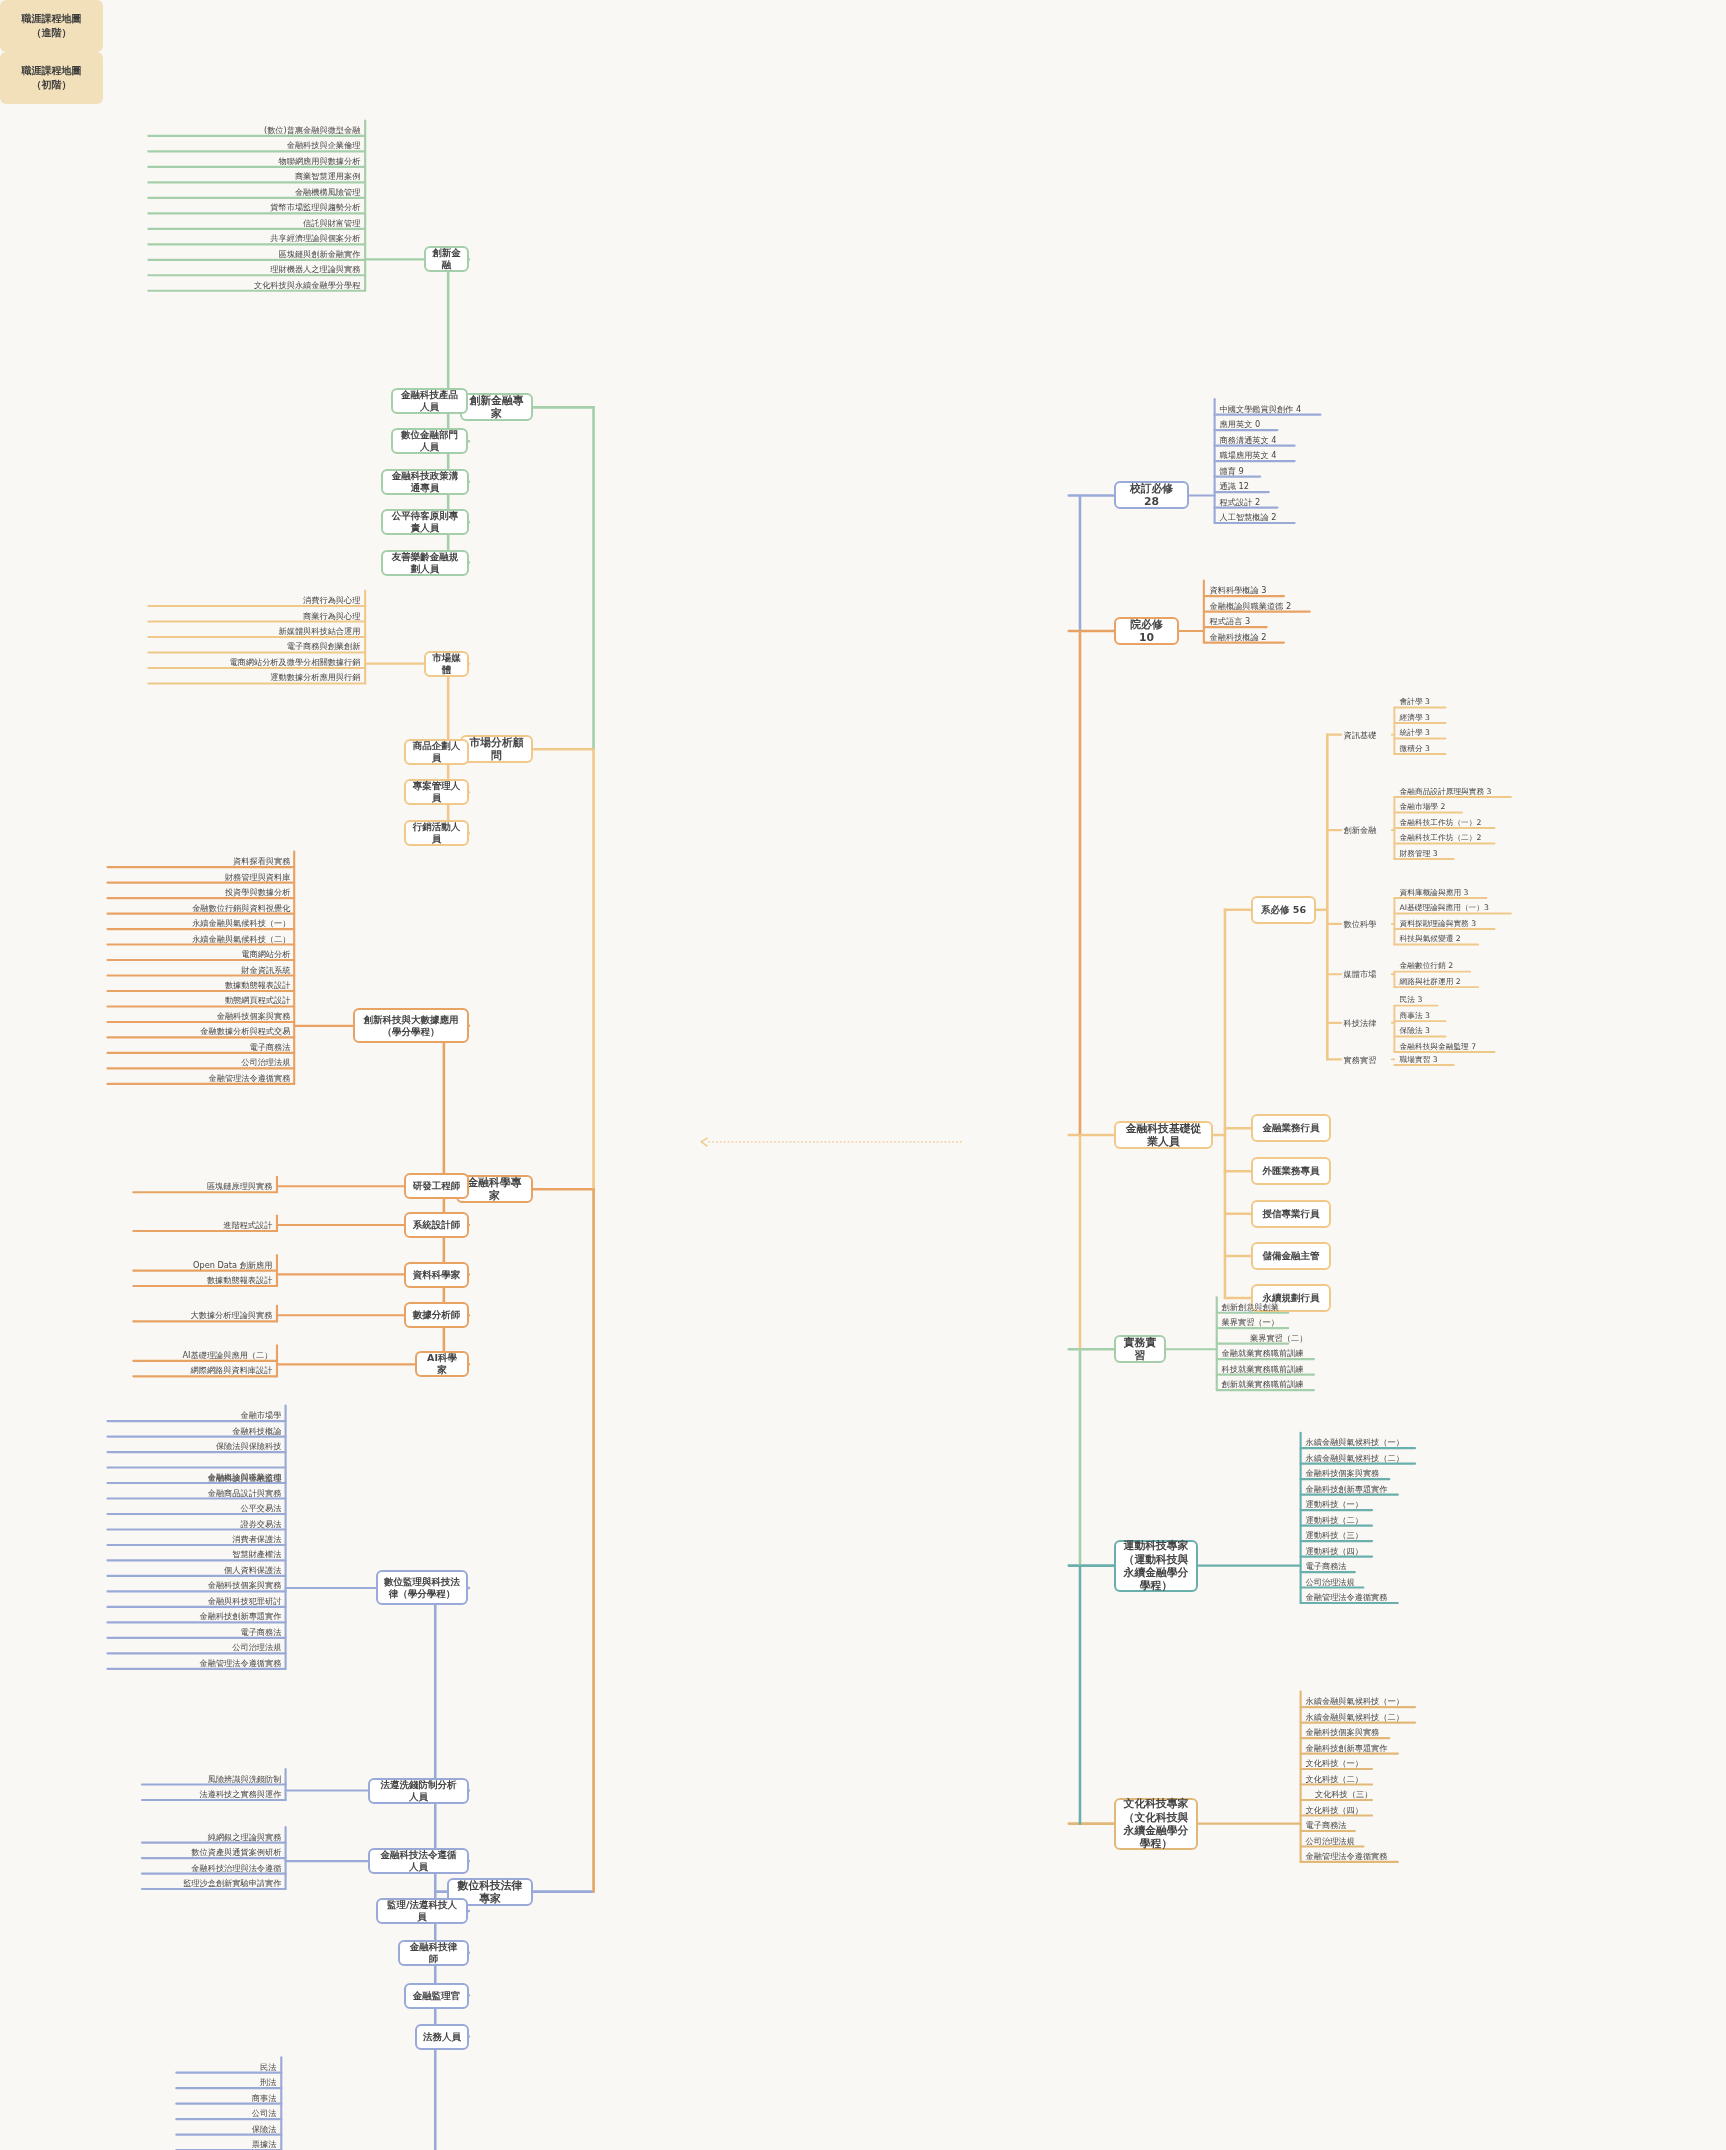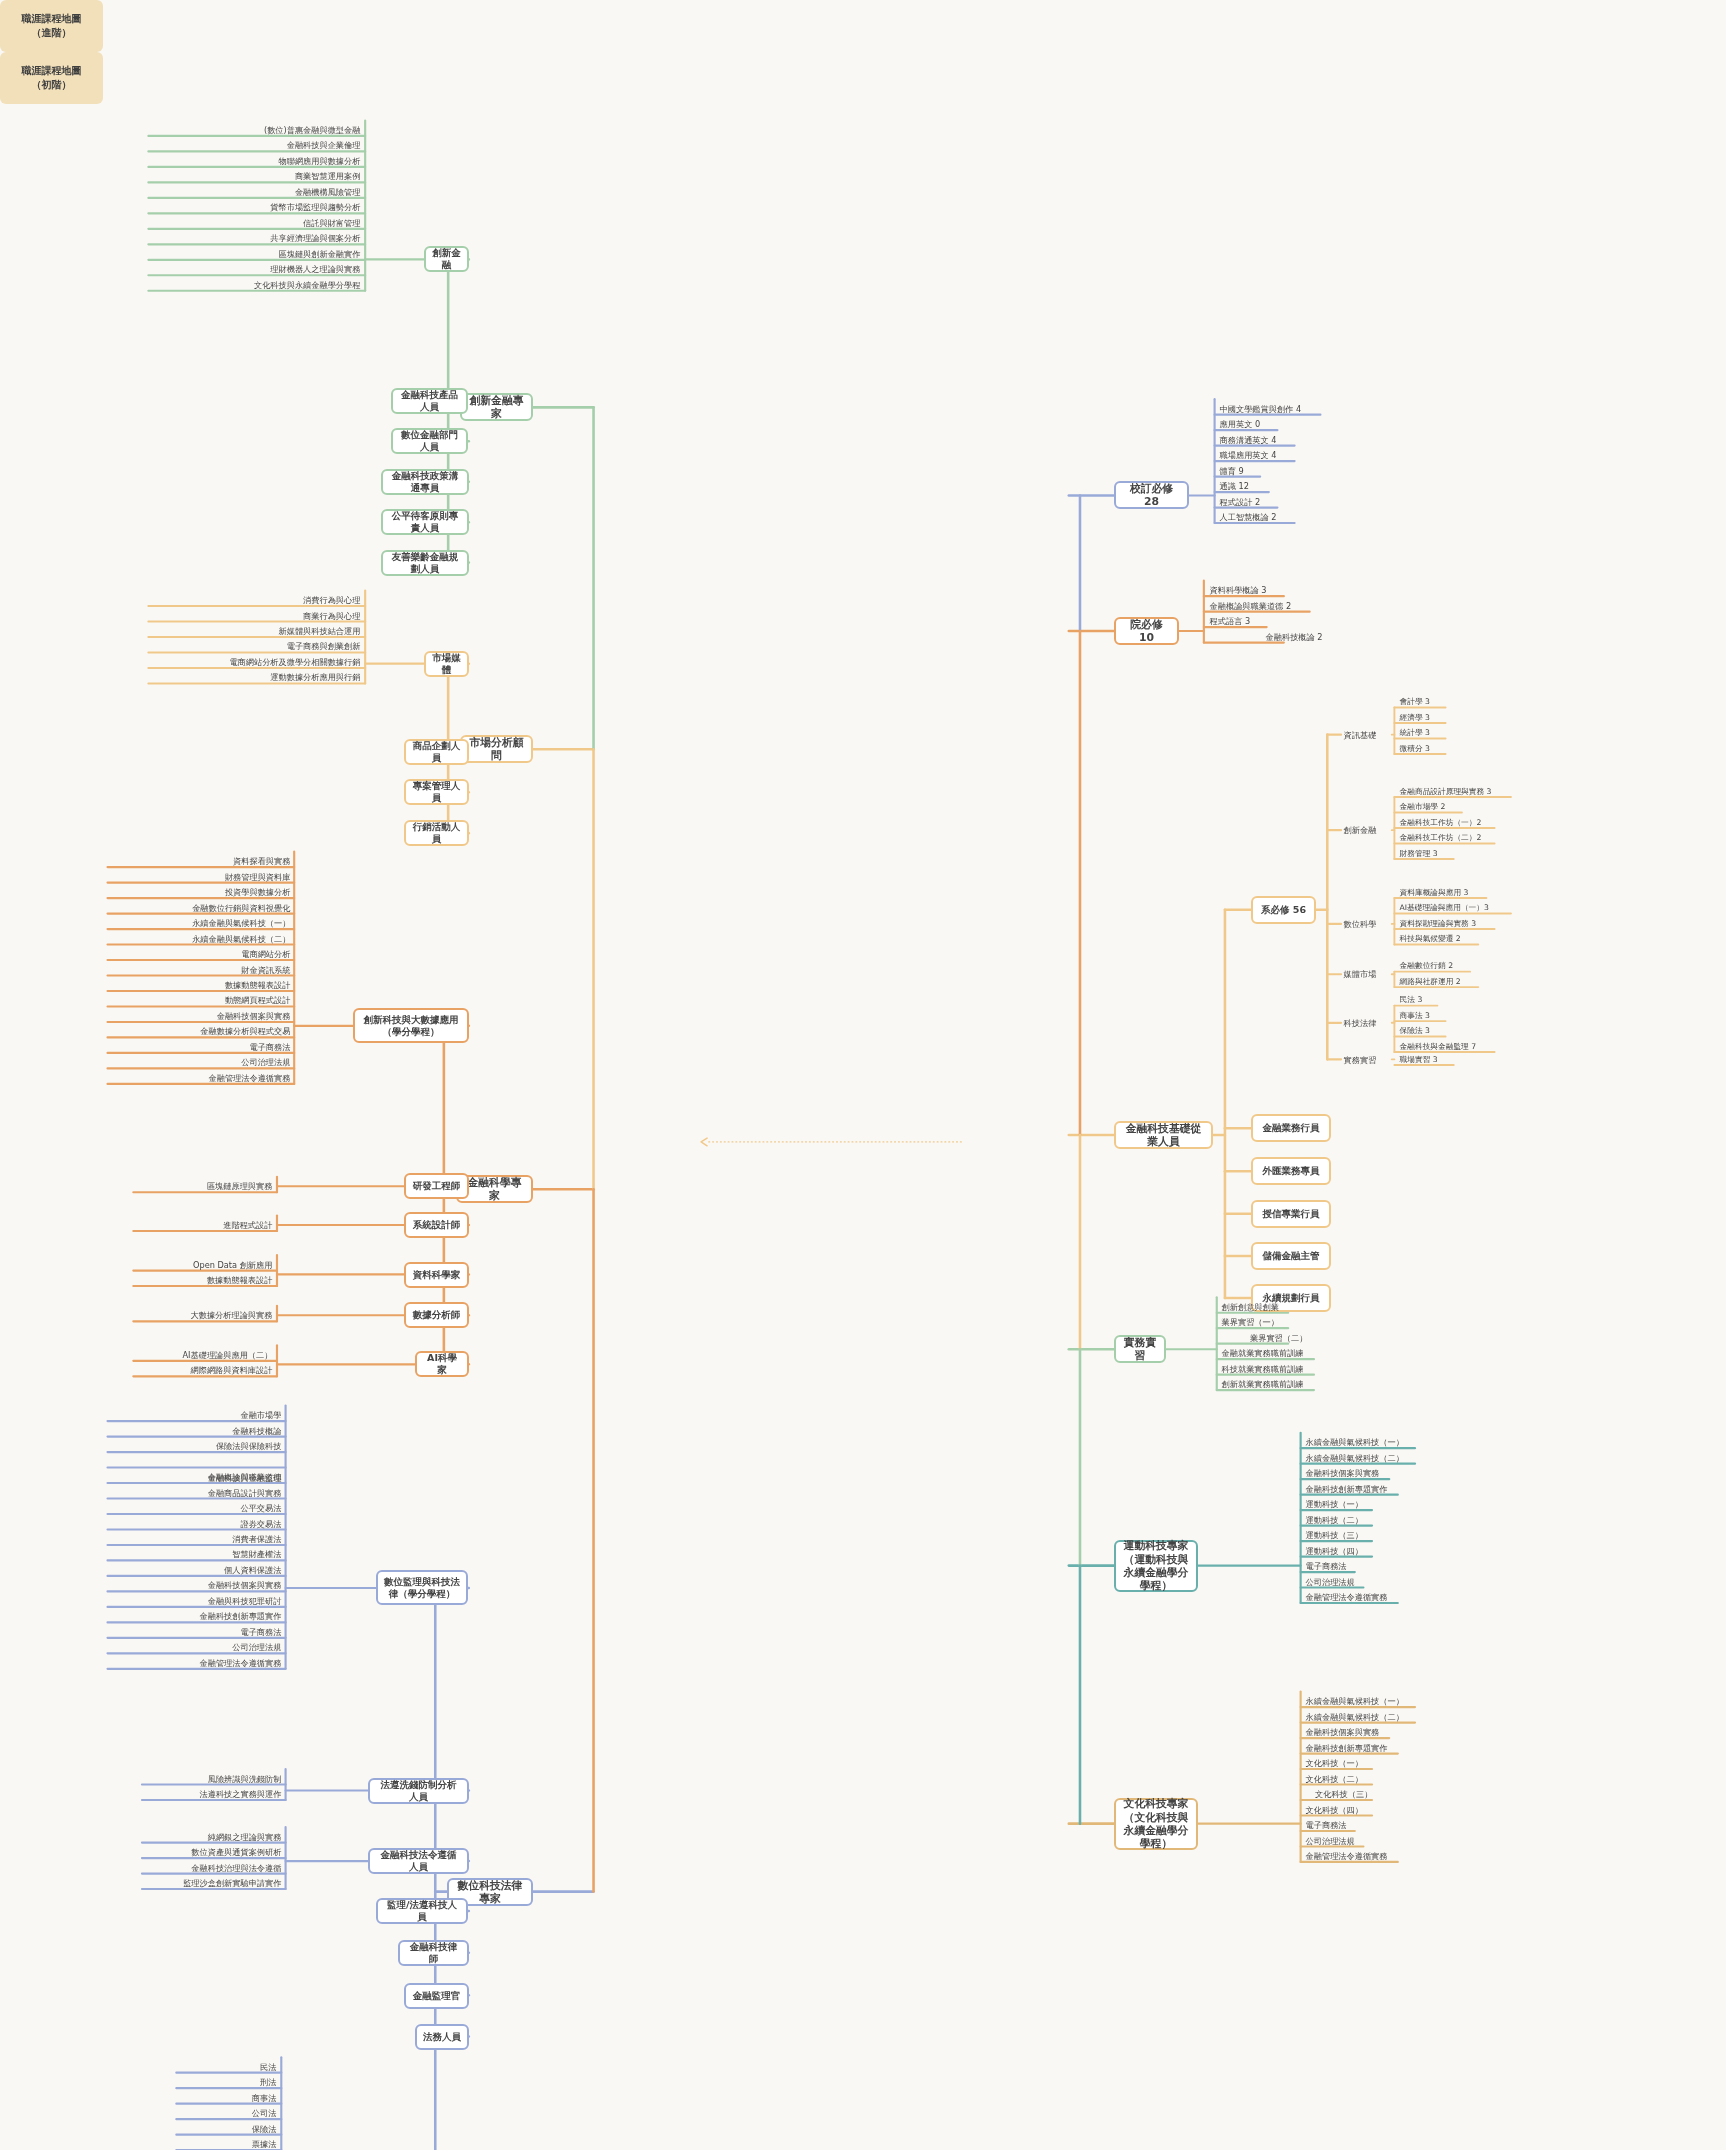--- a/index.html
+++ b/index.html
@@ -395,21 +395,21 @@
       <div class="node leaf fs-leaf" style="left: 1217px; top: 434px; width: 172px; height: 12px; justify-content: flex-start; text-align: left; font-weight: 400;">商務溝通英文 4</div>
       <div class="node leaf fs-leaf" style="left: 1217px; top: 449px; width: 172px; height: 12px; justify-content: flex-start; text-align: left; font-weight: 400;">職場應用英文 4</div>
       <div class="node leaf fs-leaf" style="left: 1217px; top: 465px; width: 172px; height: 12px; justify-content: flex-start; text-align: left; font-weight: 400;">體育 9</div>
       <div class="node leaf fs-leaf" style="left: 1217px; top: 480px; width: 172px; height: 12px; justify-content: flex-start; text-align: left; font-weight: 400;">通識 12</div>
       <div class="node leaf fs-leaf" style="left: 1217px; top: 496px; width: 172px; height: 12px; justify-content: flex-start; text-align: left; font-weight: 400;">程式設計 2</div>
       <div class="node leaf fs-leaf" style="left: 1217px; top: 511px; width: 172px; height: 12px; justify-content: flex-start; text-align: left; font-weight: 400;">人工智慧概論 2</div>
       <div class="node box c-orange fs-l1" style="left: 1114px; top: 617px; width: 65px; height: 28px;">院必修 10</div>
       <div class="node leaf fs-leaf" style="left: 1207px; top: 584px; width: 172px; height: 12px; justify-content: flex-start; text-align: left; font-weight: 400;">資料科學概論 3</div>
       <div class="node leaf fs-leaf" style="left: 1207px; top: 600px; width: 172px; height: 12px; justify-content: flex-start; text-align: left; font-weight: 400;">金融概論與職業道德 2</div>
       <div class="node leaf fs-leaf" style="left: 1207px; top: 615px; width: 172px; height: 12px; justify-content: flex-start; text-align: left; font-weight: 400;">程式語言 3</div>
-      <div class="node leaf fs-leaf" style="left: 1263px; top: 631px; width: 172px; height: 12px; justify-content: flex-start; text-align: left; font-weight: 400;">金融科技概論 2</div>
+      <div class="node leaf fs-leaf" style="left: 1207px; top: 631px; width: 172px; height: 12px; justify-content: flex-start; text-align: left; font-weight: 400;">金融科技概論 2</div>
       <div class="node box c-amber fs-l1" style="left: 1114px; top: 1121px; width: 99px; height: 28px;">金融科技基礎從業人員</div>
       <div class="node box c-amber fs-l2" style="left: 1251px; top: 896px; width: 65px; height: 27.5px;">系必修 56</div>
       <div class="node leaf fs-leaf" style="left: 1341px; top: 728px; width: 52px; height: 13.8px; justify-content: flex-start; font-weight: 400;">資訊基礎</div>
       <div class="node leaf fs-leafsm" style="left: 1397px; top: 696px; width: 185px; height: 11.2px; justify-content: flex-start; font-weight: 400;">會計學 3</div>
       <div class="node leaf fs-leafsm" style="left: 1397px; top: 712px; width: 185px; height: 11.2px; justify-content: flex-start; font-weight: 400;">經濟學 3</div>
       <div class="node leaf fs-leafsm" style="left: 1397px; top: 727px; width: 185px; height: 11.2px; justify-content: flex-start; font-weight: 400;">統計學 3</div>
       <div class="node leaf fs-leafsm" style="left: 1397px; top: 743px; width: 185px; height: 11.2px; justify-content: flex-start; font-weight: 400;">微積分 3</div>
       <div class="node leaf fs-leaf" style="left: 1341px; top: 823px; width: 52px; height: 13.8px; justify-content: flex-start; font-weight: 400;">創新金融</div>
       <div class="node leaf fs-leafsm" style="left: 1397px; top: 786px; width: 185px; height: 11.2px; justify-content: flex-start; font-weight: 400;">金融商品設計原理與實務 3</div>
       <div class="node leaf fs-leafsm" style="left: 1397px; top: 801px; width: 185px; height: 11.2px; justify-content: flex-start; font-weight: 400;">金融市場學 2</div>

